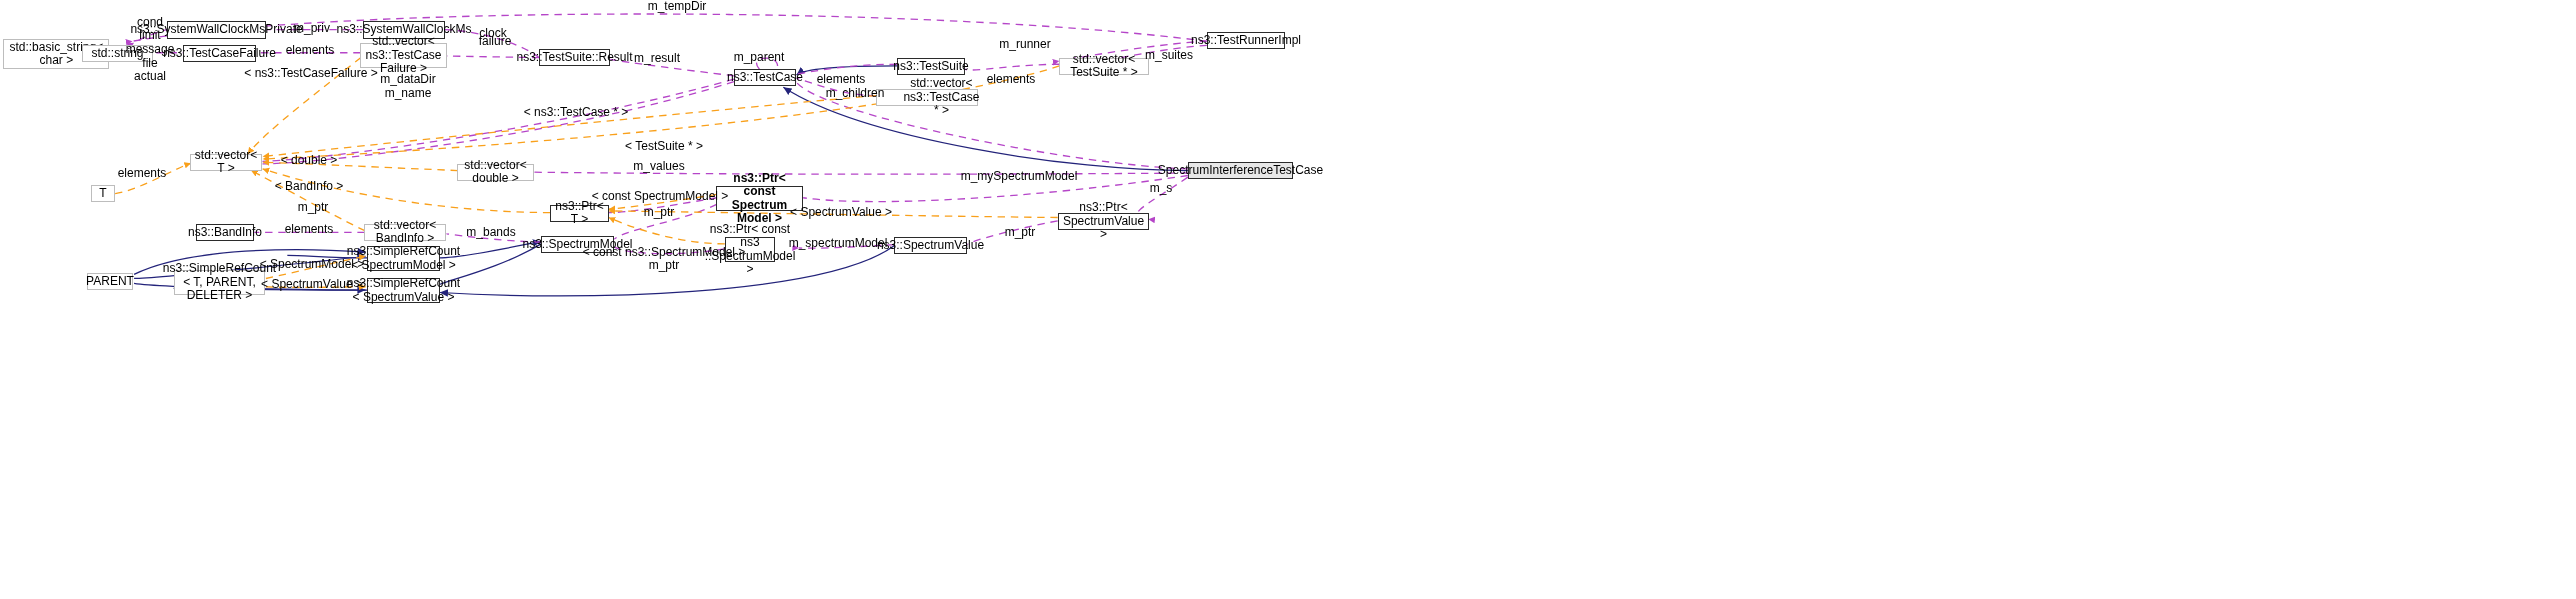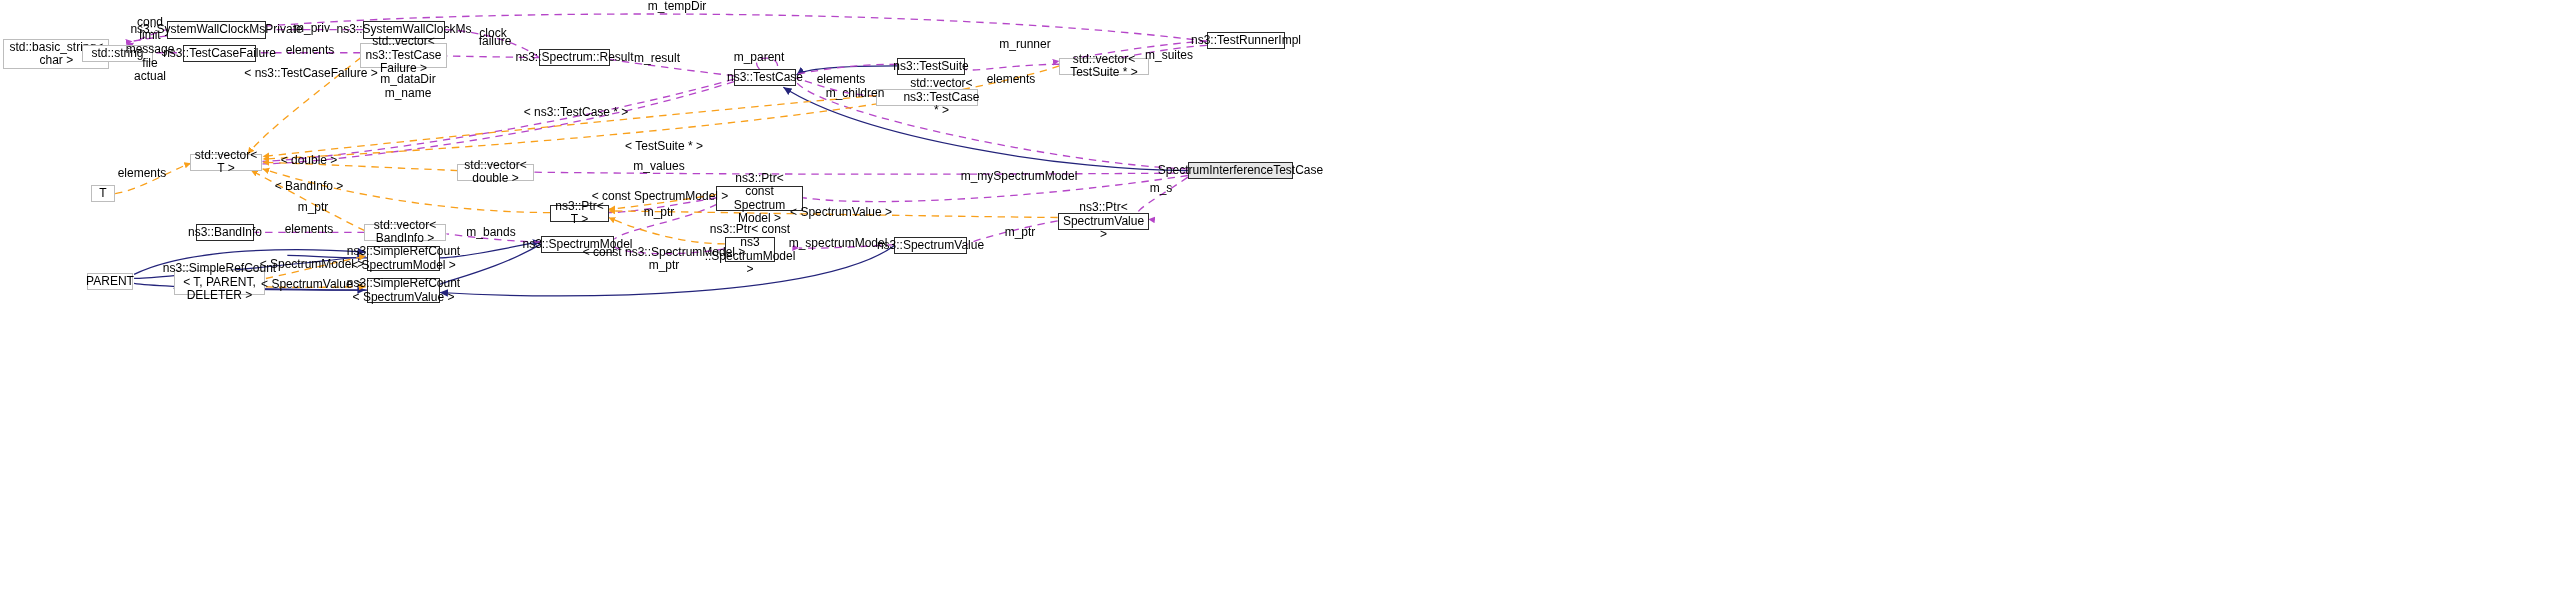--- a/index.html
+++ b/index.html
@@ -100,30 +100,30 @@
 
   <div id="nodes">
       <div class="node n-grey" style="left: 3.3px; top: 39px; width: 106px; height: 30px;">std::basic_string&lt;
 char &gt;</div>
       <div class="node n-grey" style="left: 82px; top: 45px; width: 71px; height: 17.3px;">std::string</div>
       <div class="node n-solid" style="left: 167px; top: 21.4px; width: 99px; height: 17.3px;">ns3::SystemWallClockMsPrivate</div>
       <div class="node n-solid" style="left: 183px; top: 45px; width: 73px; height: 17.3px;">ns3::TestCaseFailure</div>
       <div class="node n-solid" style="left: 363px; top: 21.4px; width: 82px; height: 17.3px;">ns3::SystemWallClockMs</div>
       <div class="node n-grey" style="left: 360px; top: 43px; width: 87px; height: 25px;">std::vector&lt; ns3::TestCase
 Failure &gt;</div>
-      <div class="node n-solid" style="left: 539px; top: 49px; width: 71px; height: 17.3px;">ns3::Spectrum::Result</div>
+      <div class="node n-solid" style="left: 539px; top: 49px; width: 71px; height: 17.3px;">ns3::TestSuite::Result</div>
       <div class="node n-thick" style="left: 734px; top: 69px; width: 62px; height: 17.3px;">ns3::TestCase</div>
       <div class="node n-thick" style="left: 897px; top: 58px; width: 68px; height: 17.3px;">ns3::TestSuite</div>
       <div class="node n-grey" style="left: 876px; top: 89px; width: 102px; height: 16.5px; padding-left: 33px;">std::vector&lt; ns3::TestCase * &gt;</div>
       <div class="node n-grey" style="left: 1059px; top: 58px; width: 90px; height: 16.5px;">std::vector&lt; TestSuite * &gt;</div>
       <div class="node n-solid" style="left: 1207px; top: 32px; width: 78px; height: 17.3px;">ns3::TestRunnerImpl</div>
       <div class="node n-grey" style="left: 190px; top: 154px; width: 72px; height: 16.5px;">std::vector&lt; T &gt;</div>
       <div class="node n-grey" style="left: 457px; top: 164px; width: 77px; height: 16.5px;">std::vector&lt; double &gt;</div>
       <div class="node n-grey" style="left: 91px; top: 185px; width: 24px; height: 16.5px;">T</div>
-      <div class="node n-solid" style="left: 716px; top: 186px; width: 87px; height: 25px;">ns3::Ptr&lt; const Spectrum
+      <div class="node n-solid" style="left: 716px; top: 186px; width: 87px; height: 25px; font-weight: bold;">ns3::Ptr&lt; const Spectrum
 Model &gt;</div>
       <div class="node n-solid" style="left: 550px; top: 205px; width: 59px; height: 16.5px;">ns3::Ptr&lt; T &gt;</div>
       <div class="node n-solid" style="left: 1058px; top: 213px; width: 91px; height: 16.5px;">ns3::Ptr&lt; SpectrumValue &gt;</div>
       <div class="node n-solid" style="left: 196px; top: 224px; width: 58px; height: 16.5px;">ns3::BandInfo</div>
       <div class="node n-grey" style="left: 364px; top: 224px; width: 82px; height: 16.5px;">std::vector&lt; BandInfo &gt;</div>
       <div class="node n-solid" style="left: 541px; top: 236px; width: 73px; height: 16.5px;">ns3::SpectrumModel</div>
       <div class="node n-solid" style="left: 725px; top: 237px; width: 50px; height: 25px;">ns3::Ptr&lt; const ns3
 ::SpectrumModel &gt;</div>
       <div class="node n-solid" style="left: 894px; top: 237px; width: 73px; height: 16.5px;">ns3::SpectrumValue</div>
       <div class="node n-solid" style="left: 367px; top: 246px; width: 73px; height: 25px;">ns3::SimpleRefCount

